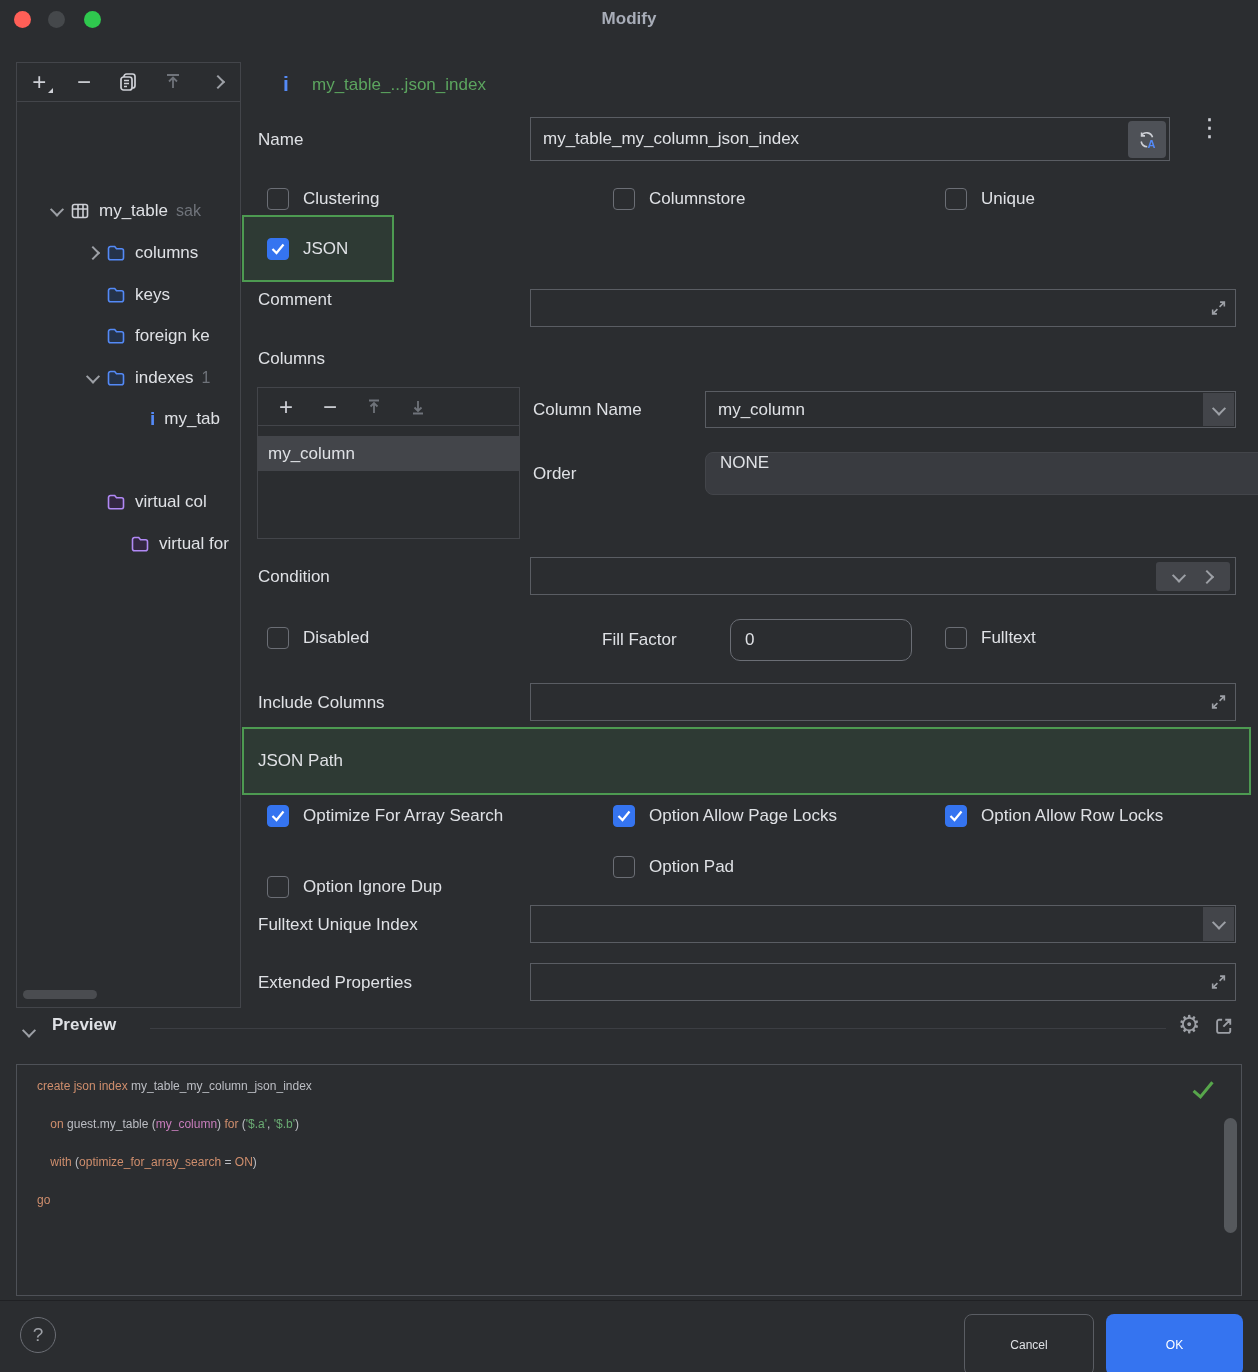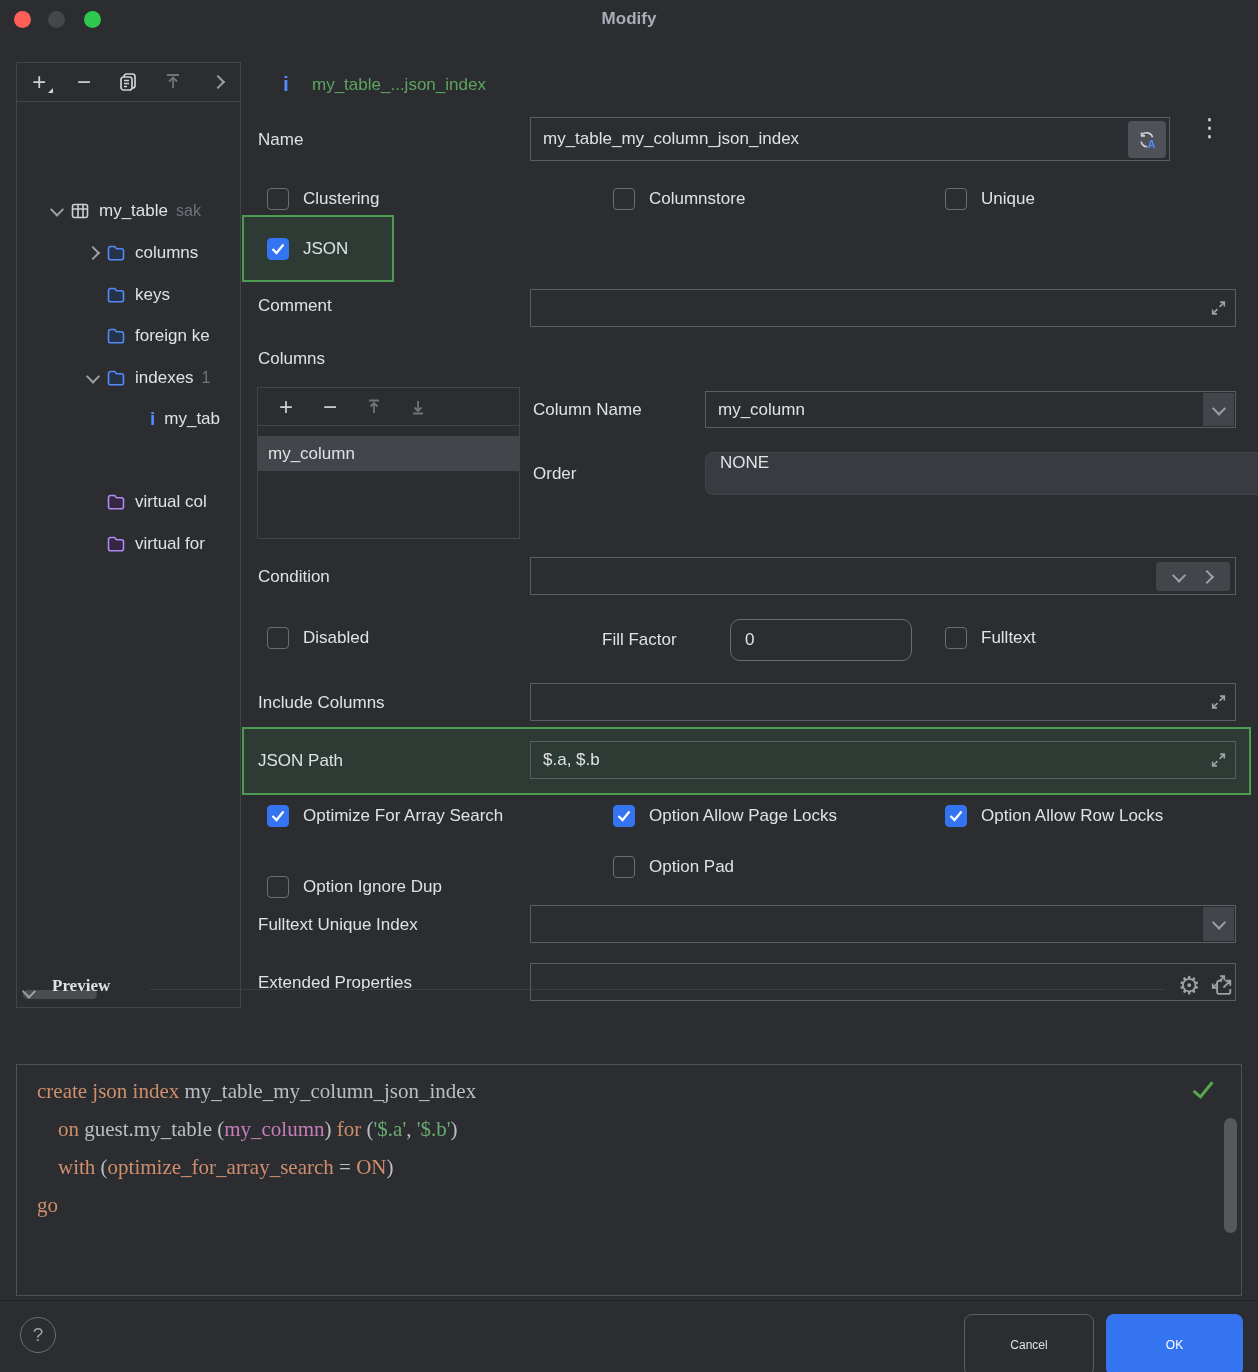--- a/index.html
+++ b/index.html
@@ -54,24 +54,24 @@
 
   .orderbox{position:absolute;left:705px;top:452px;width:642px;height:43px;background:#393b40;border:1px solid #43454a;border-radius:8px;box-sizing:border-box;display:flex;align-items:flex-start;padding:0 14px;}
   .ffinput{position:absolute;left:730px;top:619px;width:182px;height:42px;border:1px solid #6b6e75;border-radius:10px;box-sizing:border-box;background:#2b2d30;display:flex;align-items:center;padding:0 14px;}
 
   .condbtns{position:absolute;right:5px;top:4px;width:74px;height:29px;background:#43454a;border-radius:3px;display:flex;align-items:center;justify-content:space-evenly;}
 
   .namebtn{position:absolute;right:3px;top:3px;width:38px;height:37px;background:#4e5157;border-radius:4px;display:flex;align-items:center;justify-content:center;}
   .kebab{position:absolute;left:1197px;top:121px;font-size:25px;color:#ced0d6;letter-spacing:0;line-height:13px;}
 
   
-  .prevhdr{position:absolute;left:0;top:973px;width:1258px;height:32px;font-family:Liberation Serif, serif;}
+  .prevhdr{position:absolute;left:0;top:1012px;width:1258px;height:32px;}
   .prevline{position:absolute;left:150px;right:92px;top:16px;height:1px;background:#3c3e43;}
   .codepanel{position:absolute;left:16px;top:1064px;width:1226px;height:232px;border:1px solid #4e5157;box-sizing:border-box;background:#2b2d30;}
-  .codeline{position:absolute;left:20px;white-space:pre;font-family:Liberation Serif, serif;font-size:21px;}
+  .codeline{position:absolute;left:20px;white-space:pre;font-family:Liberation Sans, sans-serif;font-size:12px;}
   .kw{color:#cf8e6d;} .pl{color:#bcbec4;} .colid{color:#c77dbb;} .str{color:#6aab73;}
   .vscroll{position:absolute;right:4px;top:53px;width:13px;height:115px;border-radius:7px;background:#55585c;}
 
   
   .footer{position:absolute;left:0;top:1300px;width:1258px;height:72px;border-top:1px solid #202124;background:#2b2d30;}
   .helpbtn{position:absolute;left:20px;top:16px;width:36px;height:36px;border:1.5px solid #6b6e75;border-radius:50%;box-sizing:border-box;color:#9da0a6;display:flex;align-items:center;justify-content:center;font-size:19px;}
   .btn{position:absolute;top:13px;height:62px;border-radius:8px;box-sizing:border-box;display:flex;align-items:center;justify-content:center;font-size:12px;}
   .btn.cancel{left:964px;width:130px;border:1px solid #5a5d63;color:#dfe1e5;background:#2b2d30;}
   .btn.ok{left:1106px;width:137px;background:#3574f0;color:#ffffff;}
 
@@ -177,21 +177,21 @@
 
     <div class="trow" style="top:402px;padding-left:88px">
       <span>
         <svg width="20" height="20" viewBox="0 0 20 20">
             <path d="M2.5 5.5a2 2 0 0 1 2-2h4.2l1.8 2.2h5a2 2 0 0 1 2 2v7a2 2 0 0 1-2 2h-11a2 2 0 0 1-2-2z" fill="#332741" stroke="#b189f5" stroke-width="1.6"></path>
           </svg>
       </span>
       <span class="tlabel">virtual col</span>
     </div>
 
-    <div class="trow" style="top:444px;padding-left:88px">
+    <div class="trow" style="top:444px;padding-left:112px">
       <span>
         <svg width="20" height="20" viewBox="0 0 20 20">
             <path d="M2.5 5.5a2 2 0 0 1 2-2h4.2l1.8 2.2h5a2 2 0 0 1 2 2v7a2 2 0 0 1-2 2h-11a2 2 0 0 1-2-2z" fill="#332741" stroke="#b189f5" stroke-width="1.6"></path>
           </svg>
       </span>
       <span class="tlabel">virtual for</span>
     </div>
 
     <div class="hscroll"></div>
   </div>
@@ -229,21 +229,21 @@
   <div class="greenbox" style="left:242px;top:215px;width:152px;height:67px"></div>
   <div class="cb" style="left:267px;top:238px" data-checked="true">
     <span class="box">
         <svg width="14" height="12" viewBox="0 0 14 12" fill="none" stroke="#fff" stroke-width="2.2">
           <path d="M1.5 6 5.5 10 12.5 1.5"></path>
         </svg>
       </span>
     <span>JSON</span>
   </div>
 
-  <span class="flabel" style="left:258px;top:296px">Comment</span>
+  <span class="flabel" style="left:258px;top:290px">Comment</span>
   <div class="field" style="left:530px;top:289px;width:706px;height:38px">
     <span class="val"></span>
     <span class="expand-ic">
       <svg width="17" height="17" viewBox="0 0 16 16" fill="none" stroke="#9da0a6" stroke-width="1.5">
           <path d="M9.5 2.5h4v4M13.5 2.5 9 7M6.5 13.5h-4v-4M2.5 13.5 7 9"></path>
         </svg>
     </span>
   </div>
 
   <span class="flabel" style="left:258px;top:349px">Columns</span>
@@ -308,28 +308,20 @@
     <span class="val"></span>
     <span class="expand-ic">
       <svg width="17" height="17" viewBox="0 0 16 16" fill="none" stroke="#9da0a6" stroke-width="1.5">
           <path d="M9.5 2.5h4v4M13.5 2.5 9 7M6.5 13.5h-4v-4M2.5 13.5 7 9"></path>
         </svg>
     </span>
   </div>
 
   <div class="greenbox" style="left:242px;top:727px;width:1009px;height:68px"></div>
   <span class="flabel" style="left:258px;top:751px">JSON Path</span>
-  <div class="field" style="left:530px;top:741px;width:706px;height:38px;background:transparent">
-    <span class="val">$.a, $.b</span>
-    <span class="expand-ic">
-      <svg width="17" height="17" viewBox="0 0 16 16" fill="none" stroke="#9da0a6" stroke-width="1.5">
-          <path d="M9.5 2.5h4v4M13.5 2.5 9 7M6.5 13.5h-4v-4M2.5 13.5 7 9"></path>
-        </svg>
-    </span>
-  </div>
 
   <div class="cb" style="left:267px;top:805px" data-checked="true">
     <span class="box">
         <svg width="14" height="12" viewBox="0 0 14 12" fill="none" stroke="#fff" stroke-width="2.2">
           <path d="M1.5 6 5.5 10 12.5 1.5"></path>
         </svg>
       </span>
     <span>Optimize For Array Search</span>
   </div>
   <div class="cb" style="left:613px;top:805px" data-checked="true">

